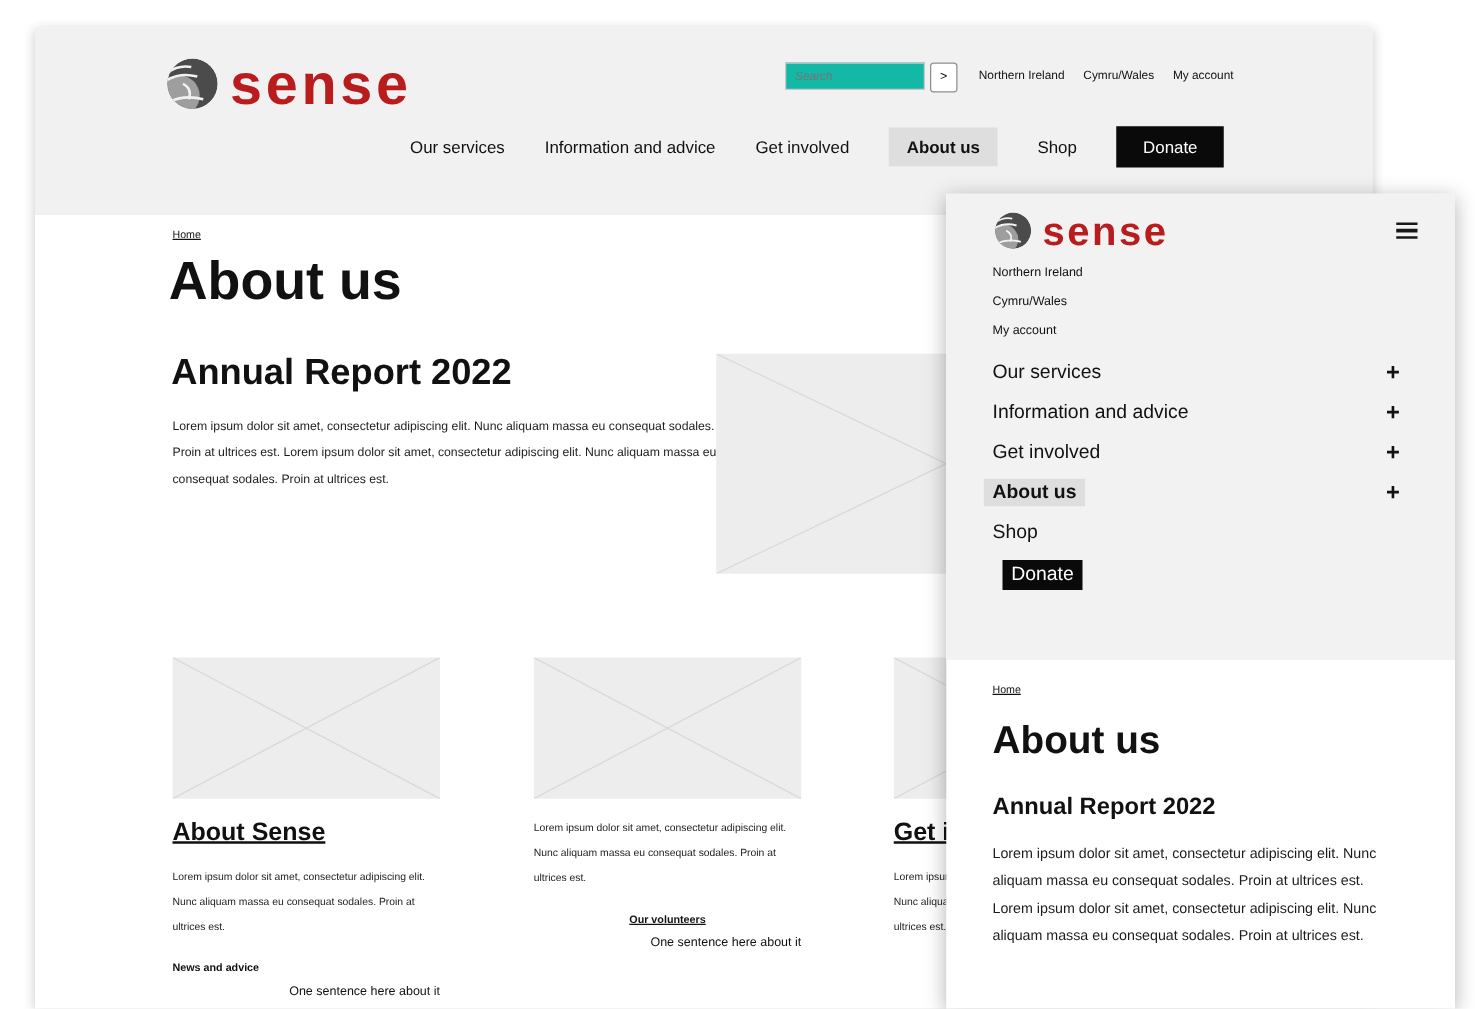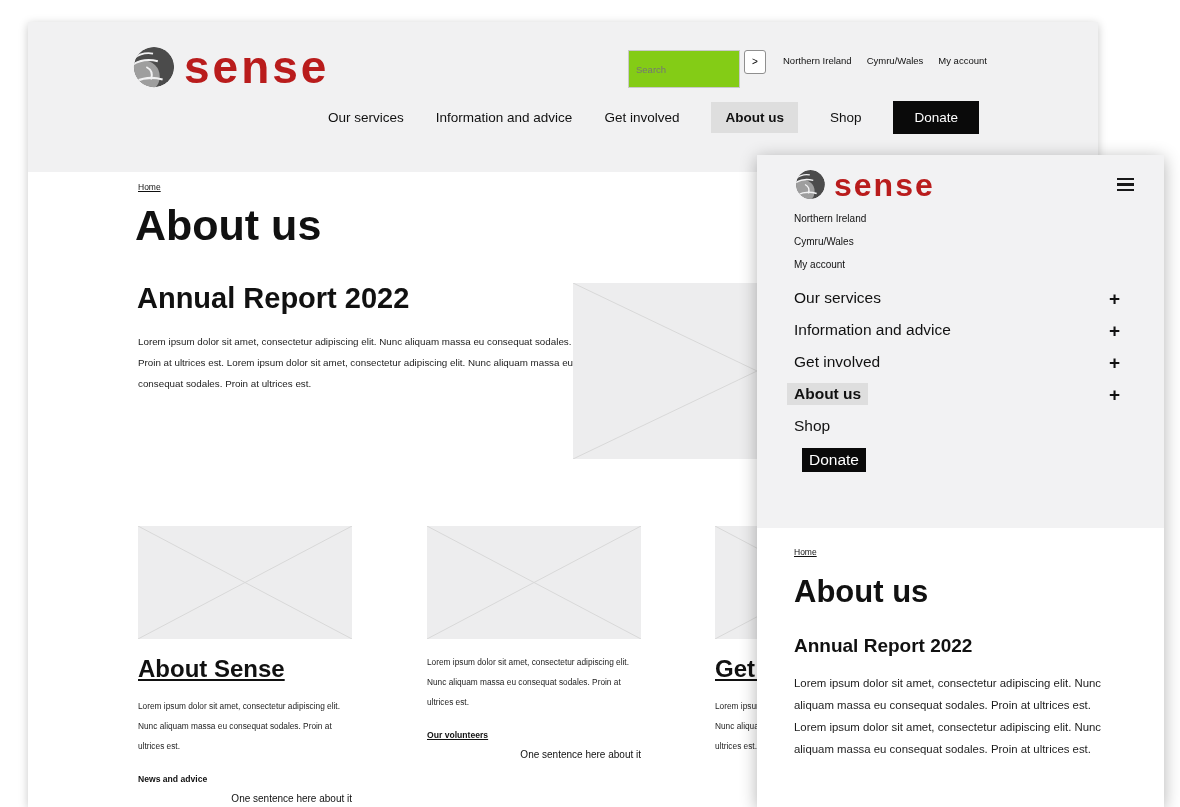--- a/index.html
+++ b/index.html
@@ -12,23 +12,23 @@
                   background:#fff; box-shadow:0 2px 9px rgba(0,0,0,.22); }
   .desktop-header { position:relative; height:150px; background:#f1f1f2; }
 
   .logo { display:flex; align-items:center; gap:7px; }
   .logo-desktop { position:absolute; left:103px; top:22px; }
   .logo svg { display:block; }
   .logo-word { font-weight:700; color:#b91c1c; letter-spacing:3px; line-height:1; }
   .logo-desktop .logo-word { font-size:46px; }
 
   .search-area { position:absolute; left:600px; top:28px; display:flex; gap:4px; }
-  .search-input { width:112px; height:38px; border:1px solid #c9c9c9; background:#84cc16;
+  .search-input { width:112px; height:22px; border:1px solid #c9c9c9; background:#14b8a6;
                   font-size:9.5px; padding:0 7px; color:#333; outline:none;
-                  font-family:"Liberation Sans", sans-serif; }
+                  font-family:"Liberation Sans", sans-serif;font-style:italic; }
   .search-btn { width:22px; height:24px; border:1px solid #8f8f8f; background:#fff;
                 border-radius:3px; font-size:10px; line-height:1; cursor:pointer; }
 
   .utility-links { position:absolute; left:755px; top:33px; display:flex; gap:15px;
                    font-size:9.5px; white-space:nowrap; }
   .utility-links span { cursor:pointer; }
 
   .desktop-nav { position:absolute; left:300px; top:79px; display:flex;
                  align-items:center; gap:32px; font-size:13.5px; white-space:nowrap; }
   .nav-link { cursor:pointer; }
@@ -42,25 +42,25 @@
   .section-body-d { position:absolute; left:110px; top:309px; width:438px;
                     font-size:9.8px; line-height:21px; color:#1c1c1c; }
 
   .placeholder { background:#ededee; position:relative; overflow:hidden; }
   .placeholder svg { position:absolute; inset:0; width:100%; height:100%; display:block; }
   .hero-ph { position:absolute; left:545px; top:261px; width:368px; height:176px; }
 
   .card { position:absolute; top:504px; width:214px; }
   .card-1 { left:110px; } .card-2 { left:399px; } .card-3 { left:687px; }
   .card-ph { width:214px; height:113px; }
-  .card-title { margin-top:16px; font-size:24px; font-weight:700;
+  .card-title { margin-top:16px; font-size:20px; font-weight:700;
                 text-decoration:underline; cursor:pointer; }
   .card-body { margin-top:13px; font-size:8.3px; line-height:20px; color:#1c1c1c; }
   .card-sub-title { margin-top:18px; font-size:8.6px; font-weight:700; }
-  .card-sub-title.u { text-decoration:underline; cursor:pointer; }
+  .card-sub-title.u { text-decoration:underline; cursor:pointer;text-align:center; }
   .card-sub-text { margin-top:9px; font-size:10px;text-align:right; }
 
   
   .mobile-panel { position:absolute; left:757px; top:155px; width:407px; height:652px;
                   background:#fff; box-shadow:0 3px 16px rgba(0,0,0,.3); }
   .mobile-menu { height:373px; background:#f2f2f3; padding:13px 30px 0 37px; }
   .mobile-header { display:flex; justify-content:space-between; align-items:center; }
   .logo-mobile .logo-word { font-size:32px; letter-spacing:2px; }
   .hamburger { display:flex; flex-direction:column; gap:3px; width:17px; cursor:pointer;
                padding:2px 0; }

